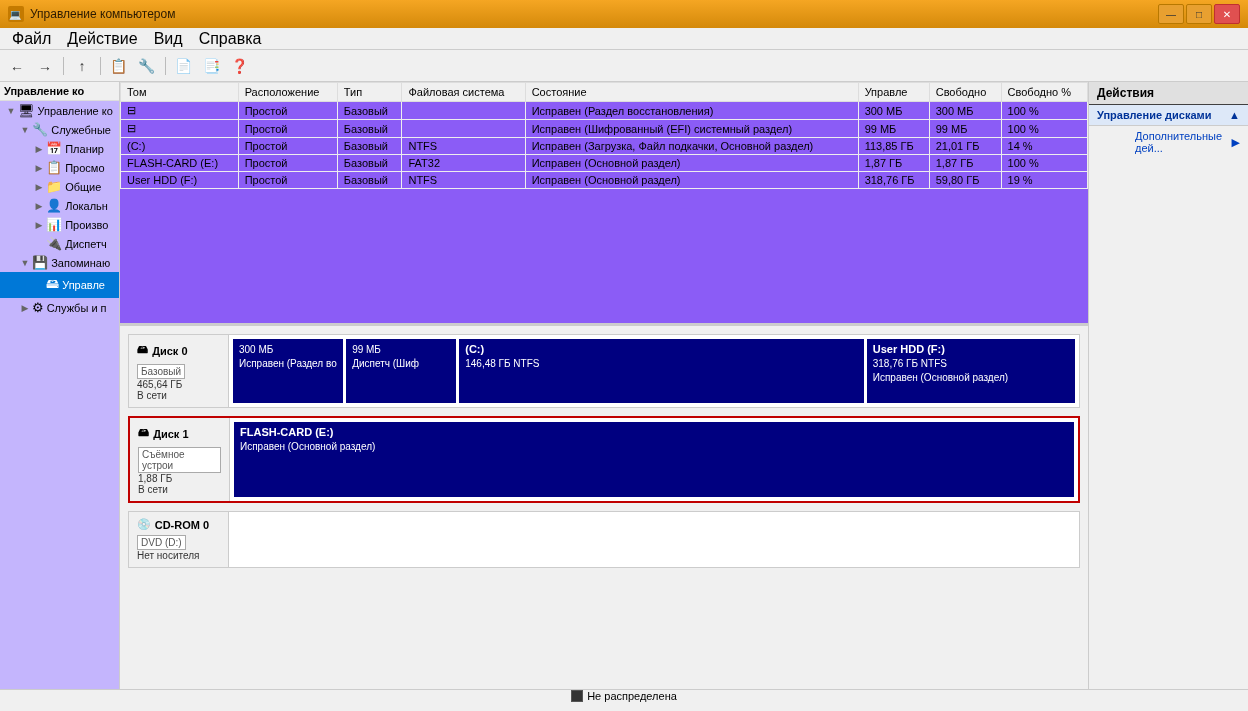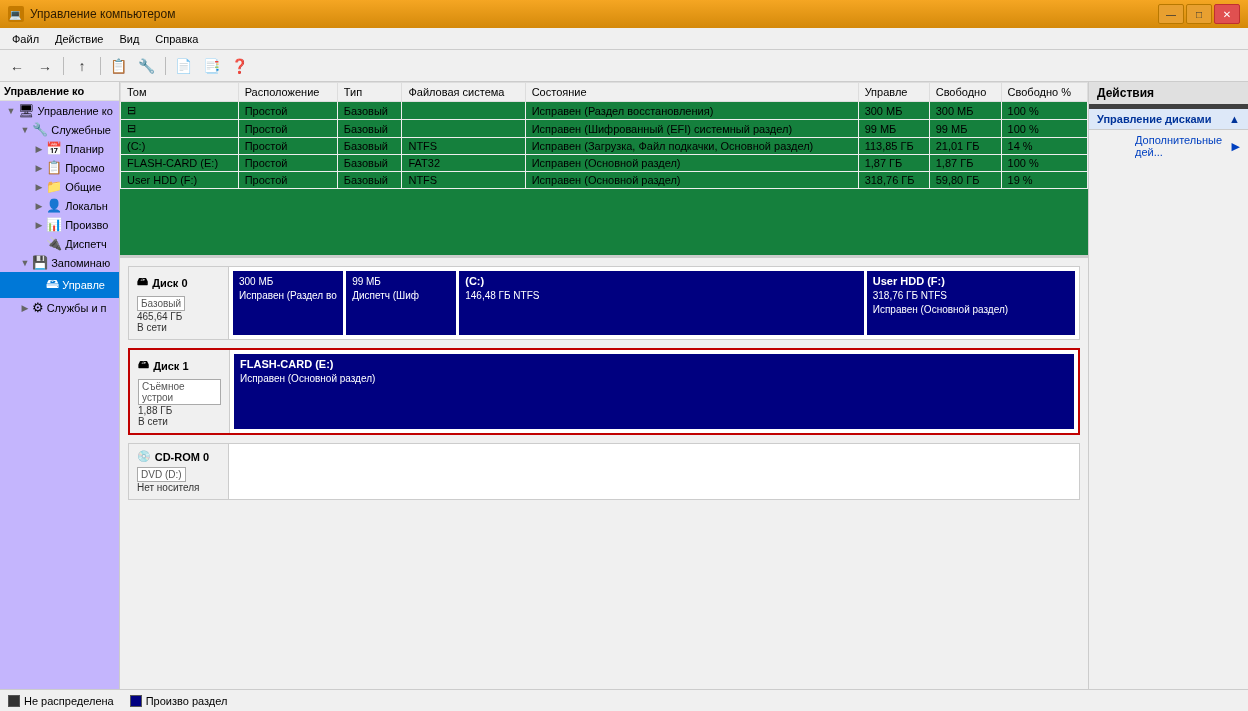--- a/index.html
+++ b/index.html
@@ -24,21 +24,21 @@
 
     
     .menu-bar {
       background: #f0f0f0;
       height: 22px;
       display: flex;
       align-items: center;
       border-bottom: 1px solid #ccc;
       padding: 0 4px;
     }
-    .menu-item { padding: 2px 8px; cursor: pointer; font-size: 11px; color: #000; }
+    .menu-item { padding: 2px 8px; cursor: pointer; font-size: 16px; color: #000; }
 
     
     .toolbar {
       background: #f0f0f0;
       height: 32px;
       display: flex;
       align-items: center;
       border-bottom: 1px solid #ccc;
       padding: 0 4px;
       gap: 2px;
@@ -94,23 +94,23 @@
     .right-panel {
       flex: 1;
       display: flex;
       flex-direction: column;
       overflow: hidden;
     }
 
     
     .top-table-area {
       flex: 0 0 auto;
-      height: 176px;
+      height: 244px;
       overflow: auto;
-      background: #15803d;
+      background: #8b5cf6;
       border-bottom: 3px solid #ccc;
     }
 
     .data-table {
       width: 100%;
       border-collapse: collapse;
       font-size: 11px;
     }
     .data-table thead th {
       background: #f0f0f0;
@@ -183,39 +183,40 @@
     
     .legend-bar {
       height: 22px;
       background: #f0f0f0;
       border-top: 1px solid #ccc;
       display: flex;
       align-items: center;
       padding: 0 8px;
       gap: 16px;
       font-size: 11px;
+      flex-direction: column;
     }
     .legend-item { display: flex; align-items: center; gap: 4px; }
     .legend-color { width: 12px; height: 12px; border: 1px solid #555; }
     .legend-color.unallocated { background: #333; }
     .legend-color.primary { background: #000080; }
 
     
     .actions-panel {
       width: 160px;
       min-width: 160px;
       background: #f0f0f0;
       border-left: 1px solid #ccc;
       font-size: 11px;
     }
     .actions-header {
       background: #e0e0e0;
       padding: 4px 8px;
       font-weight: bold;
-      border-bottom: 5px solid #404040;
+      border-bottom: 1px solid #404040;
       font-size: 12px;
     }
     .actions-section-header {
       background: #dde8f8;
       padding: 4px 8px;
       font-weight: bold;
       border-bottom: 1px solid #ccc;
       color: #003399;
       font-size: 11px;
       display: flex;

